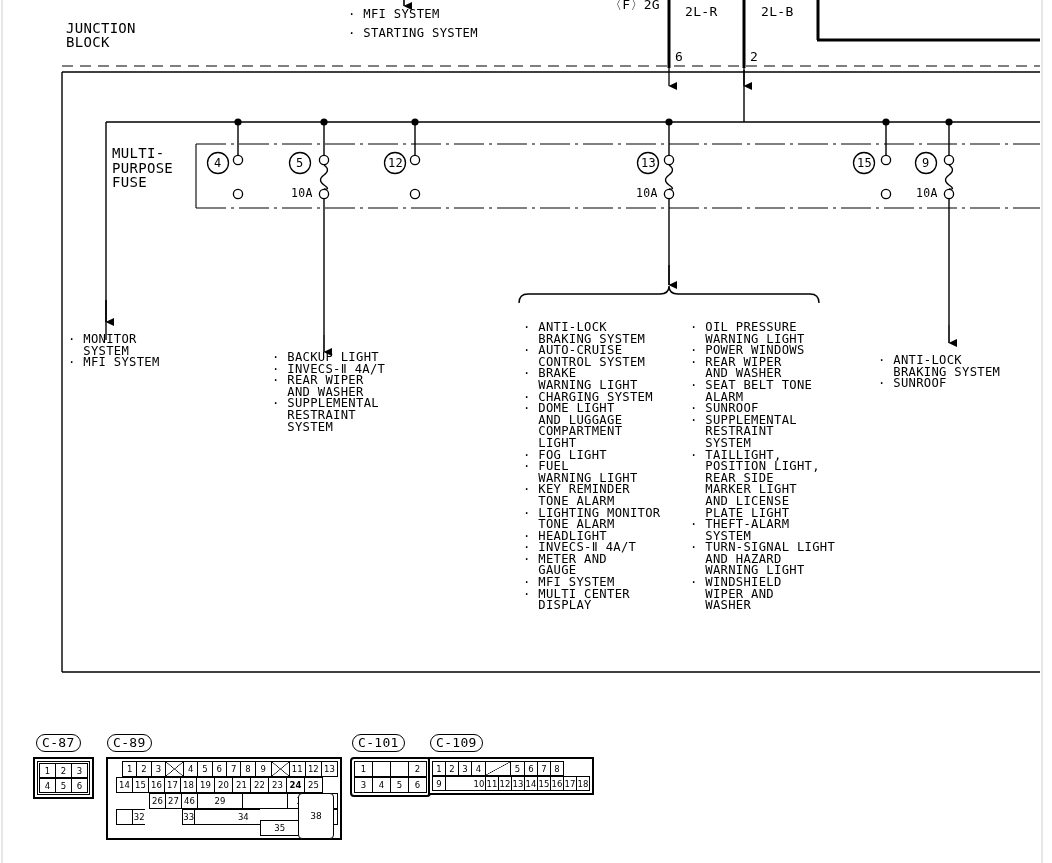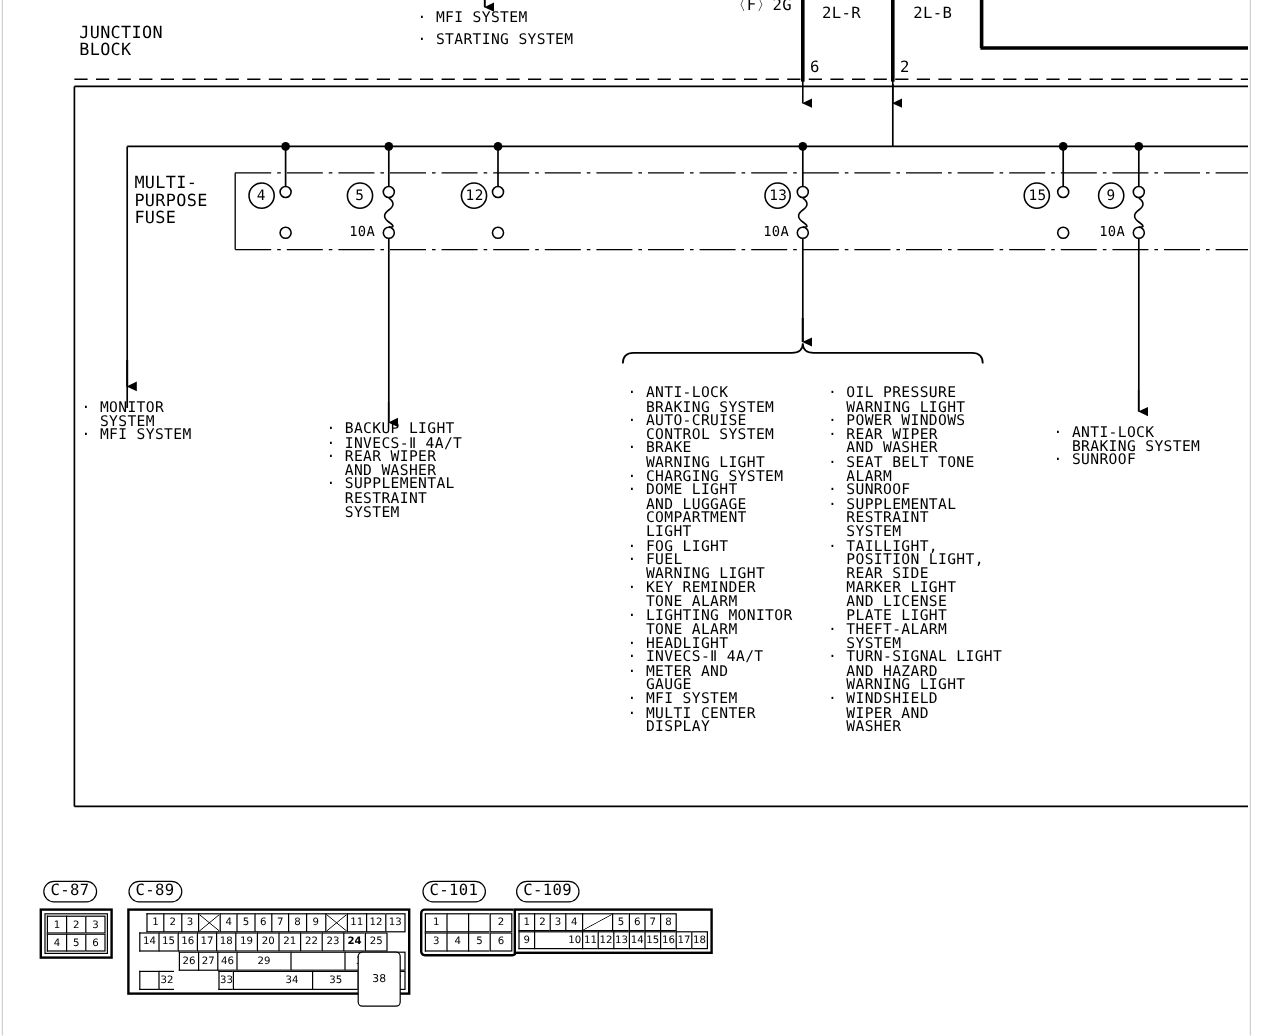--- a/index.html
+++ b/index.html
@@ -252,21 +252,21 @@
           <div class="cell" style="width: 44px; height: 14px;">29</div>
           <div class="cell" style="width: 44px; height: 14px;"></div>
           <div class="cell" style="width: 28px; height: 14px;">30</div>
           <div class="cell" style="width: 20px; height: 14px;">31</div>
         </div>
         <div class="cellrow" style="margin-left: 6px;">
           <div class="cell" style="width: 20px; height: 14px;"></div>
           <div class="cell" style="width: 15px; height: 14px;">32</div>
           <div class="cell" style="width: 15px; height: 14px; margin-left: 37px;">33</div>
           <div class="cell" style="width: 44px; height: 14px; padding-left: 31px;">34</div>
-          <div class="cell" style="width: 48px; height: 14px;">35</div>
+          <div class="cell" style="width: 48px; height: 14px; margin-top: 11px;">35</div>
           <div class="cell" style="width: 28px; height: 14px;">36</div>
           <div class="cell" style="width: 20px; height: 14px;">37</div>
         </div>
         <div class="cell" style="position: absolute; right: 6px; top: 34px; width: 34px; height: 44px; border: 1.5px solid rgb(0, 0, 0); border-radius: 4px; font-size: 9px;">38</div>
       </div>
     </div>
   <div class="conn" style="left:350px;top:757px;">
       <div class="shell" style="border-radius: 4px;">
         <div class="cellrow">
           <div class="cell" style="width: 17px; height: 14px;">1</div>

